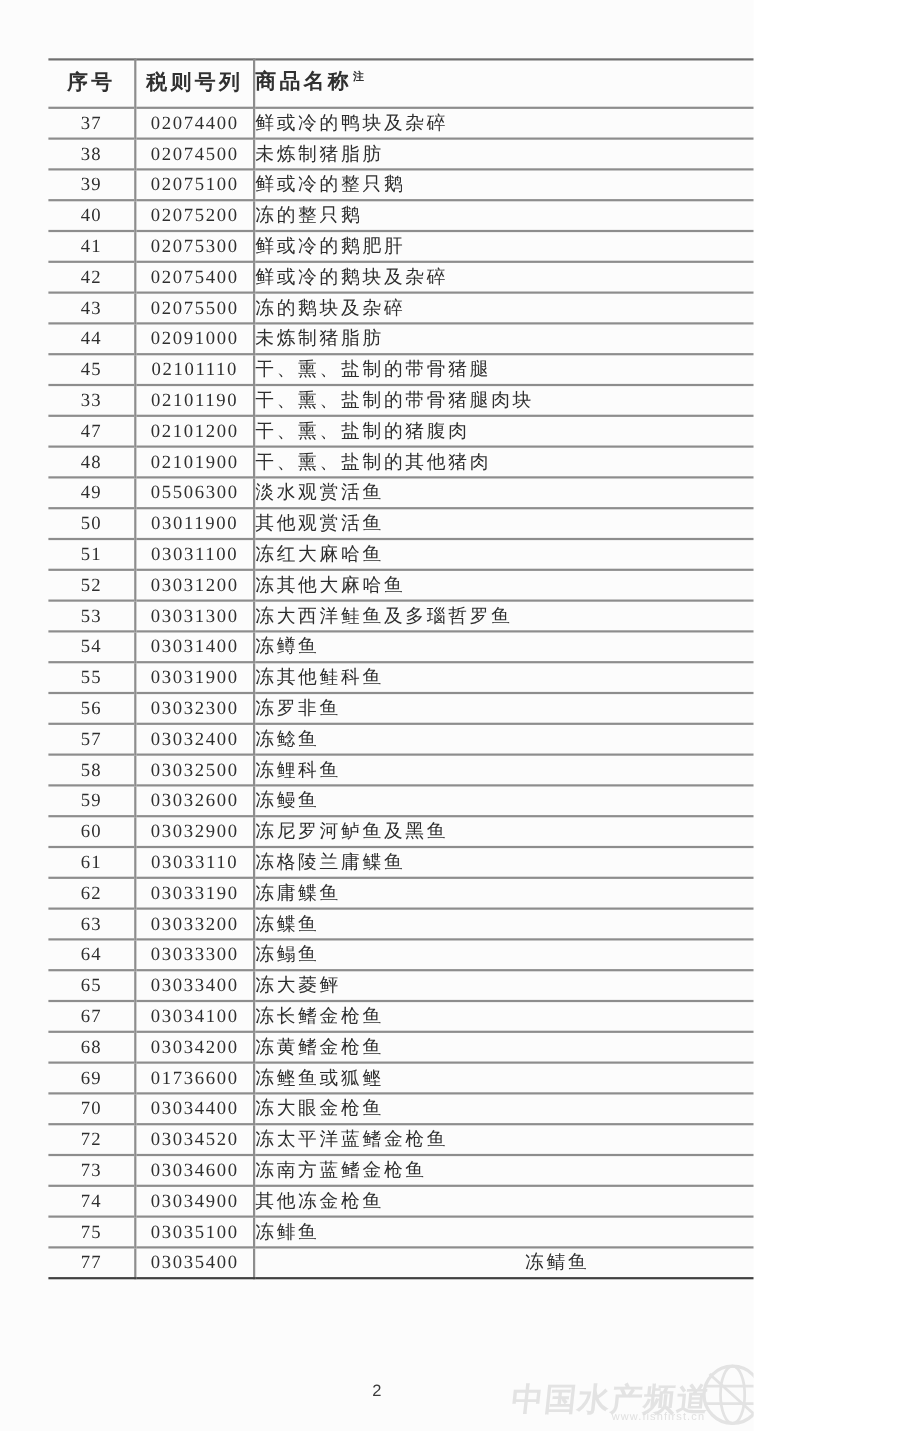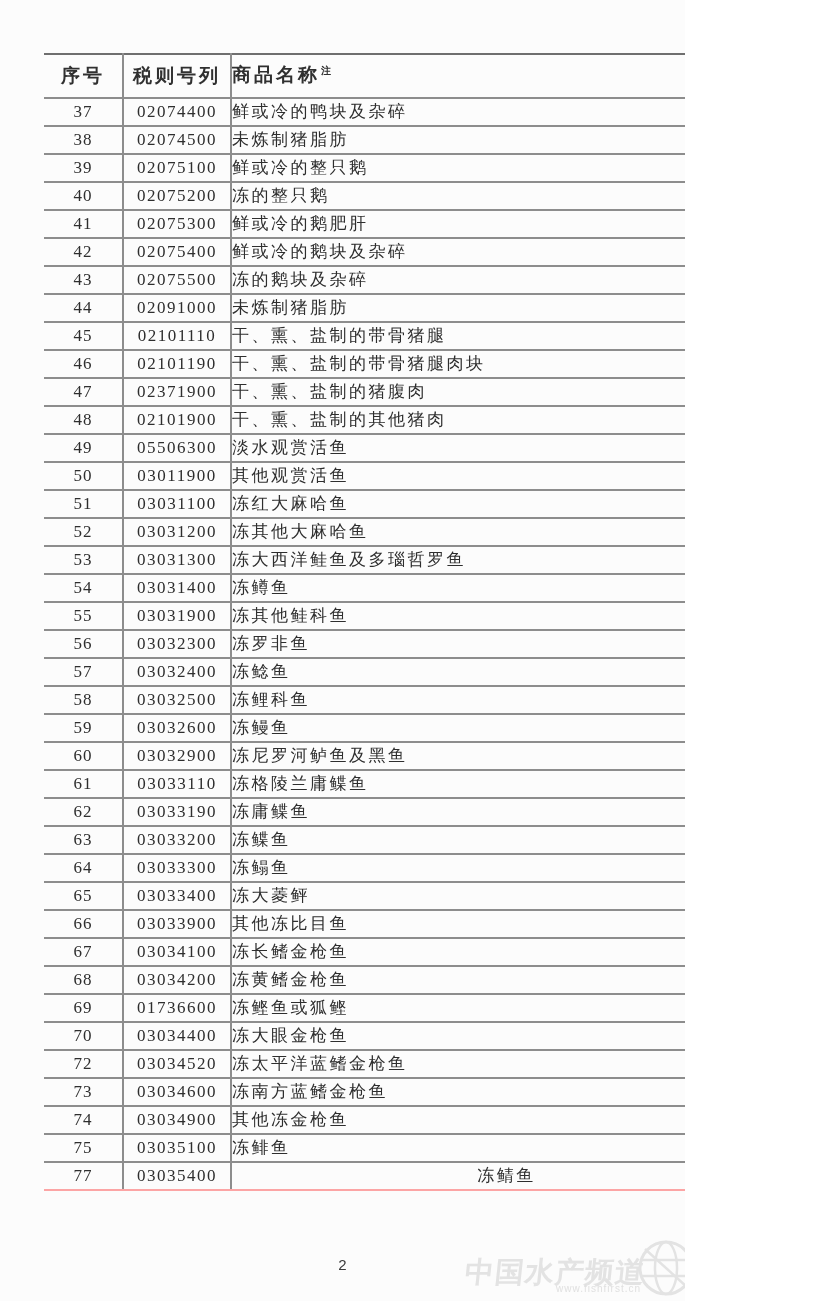--- a/index.html
+++ b/index.html
@@ -40,21 +40,21 @@
     font-size: 19px;
     font-weight: bold;
     border-top: 2px solid #6f6f6f;
     letter-spacing: 3px;
     color: #303030;
   }
   table.tariff tbody tr {
     height: 28px;
   }
   table.tariff tbody tr:last-child td {
-    border-bottom: 2px solid #fca5a5;
+    border-bottom: 2px solid #404040;
     text-align: center;
   }
   .col-no   { width: 79px; }
   .col-code { width: 108px; }
   .col-name { width: 550px; }
 
   th.h1, td.c1 {
     border-right: 2px solid #8d8d8d;
     text-align: center;
   }
@@ -197,28 +197,28 @@
     <td class="c3">未炼制猪脂肪</td>
   </tr>
 
   <tr>
     <td class="c1">45</td>
     <td class="c2">02101110</td>
     <td class="c3">干、熏、盐制的带骨猪腿</td>
   </tr>
 
   <tr>
-    <td class="c1">46</td>
+    <td class="c1">33</td>
     <td class="c2">02101190</td>
     <td class="c3">干、熏、盐制的带骨猪腿肉块</td>
   </tr>
 
   <tr>
     <td class="c1">47</td>
-    <td class="c2">02371900</td>
+    <td class="c2">02101200</td>
     <td class="c3">干、熏、盐制的猪腹肉</td>
   </tr>
 
   <tr>
     <td class="c1">48</td>
     <td class="c2">02101900</td>
     <td class="c3">干、熏、盐制的其他猪肉</td>
   </tr>
 
   <tr>
@@ -316,25 +316,20 @@
     <td class="c2">03033300</td>
     <td class="c3">冻鳎鱼</td>
   </tr>
 
   <tr>
     <td class="c1">65</td>
     <td class="c2">03033400</td>
     <td class="c3">冻大菱鲆</td>
   </tr>
 
-  <tr>
-    <td class="c1">66</td>
-    <td class="c2">03033900</td>
-    <td class="c3">其他冻比目鱼</td>
-  </tr>
 
   <tr>
     <td class="c1">67</td>
     <td class="c2">03034100</td>
     <td class="c3">冻长鳍金枪鱼</td>
   </tr>
 
   <tr>
     <td class="c1">68</td>
     <td class="c2">03034200</td>

